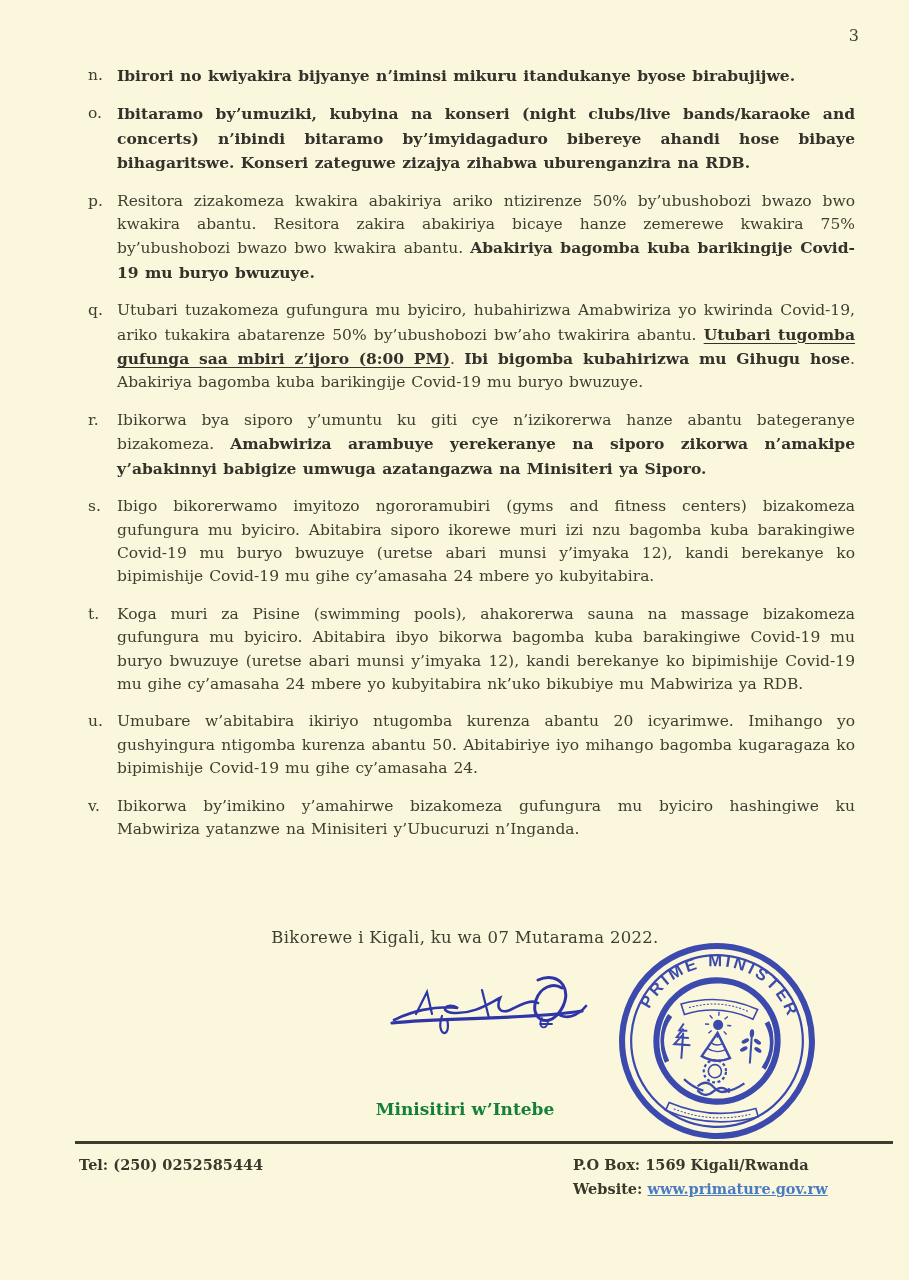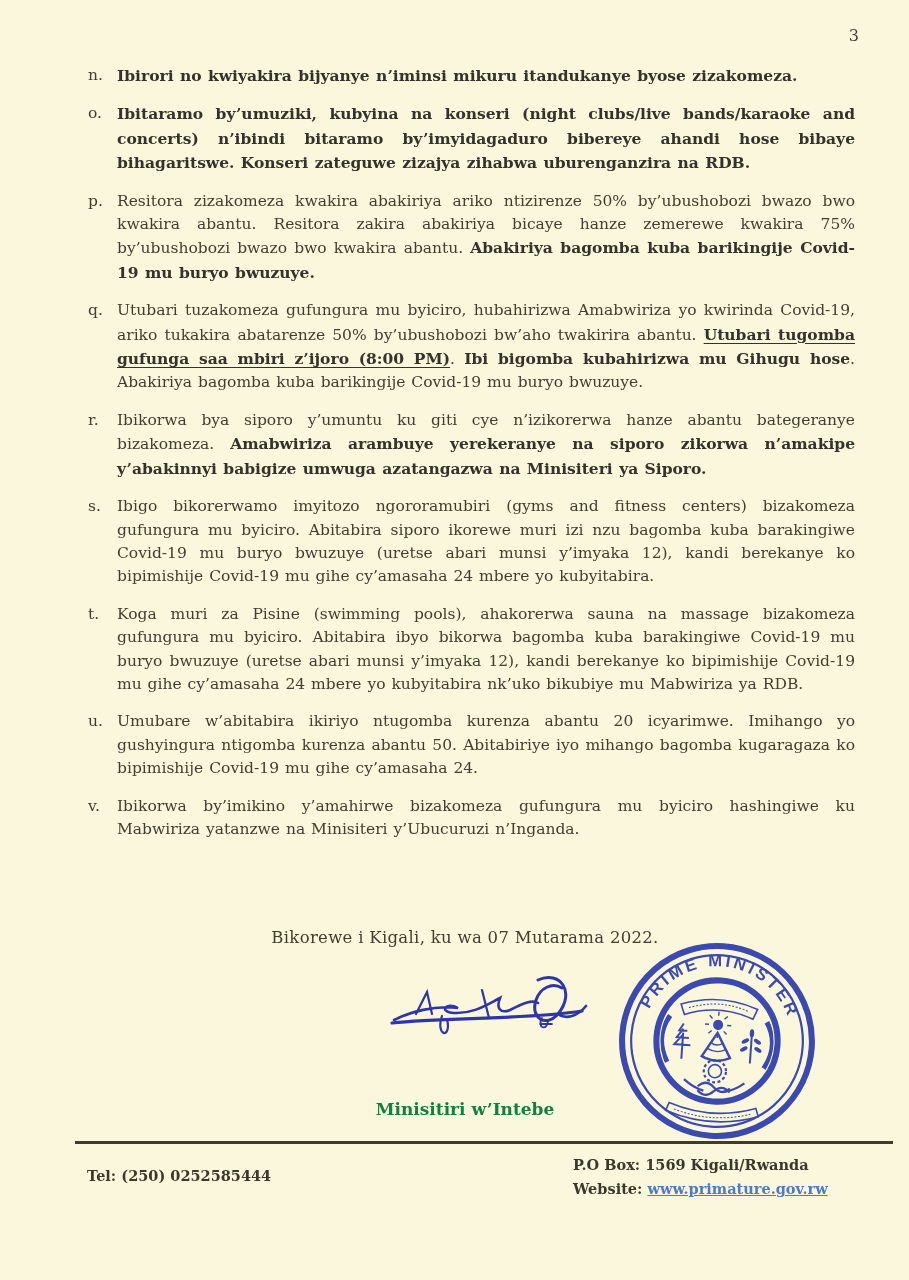--- a/index.html
+++ b/index.html
@@ -33,37 +33,37 @@
   .signame{position:absolute;top:120px;left:0;width:100%;font-weight:bold;font-size:17px;color:#34322a;}
   .sigtitle{position:absolute;top:146px;left:0;width:100%;font-weight:bold;font-size:17px;color:#15803d;margin-top:25px;}
   .signature{position:absolute;top:968px;left:386px;width:208px;height:92px;}
   .seal{position:absolute;top:940px;left:616px;width:202px;height:202px;transform:rotate(4deg);opacity:.92;}
   .footer{
     position:absolute;top:1141px;left:75px;width:818px;
     border-top:3px solid #3e3c2e;
     font-size:14.5px;font-weight:bold;color:#3a382a;
   }
   .f-col{position:absolute;top:9px;line-height:24px;}
-  .f-left{left:12px;margin-top:11px;}
+  .f-left{left:4px;}
   .f-right{left:498px;}
   .f-row{white-space:nowrap;}
   .link{color:#4a7cc4;text-decoration:underline;cursor:pointer;}
 </style>
 </head>
 <body>
 
 <div class="page">
 
   <div class="pagenum">3</div>
 
   <div class="content">
     <ol class="items">
         <li class="item">
           <span class="letter">n.</span>
-          <p class="itext"><span class="b">Ibirori no kwiyakira bijyanye n’iminsi mikuru itandukanye byose zizakomeza.</span></p>
+          <p class="itext"><span class="b">Ibirori no kwiyakira bijyanye n’iminsi mikuru itandukanye byose birabujijwe.</span></p>
         </li>
         <li class="item">
           <span class="letter">o.</span>
           <p class="itext"><span class="b">Ibitaramo by’umuziki, kubyina na konseri (night clubs/live bands/karaoke and concerts) n’ibindi bitaramo by’imyidagaduro bibereye ahandi hose bibaye bihagaritswe. Konseri zateguwe zizajya zihabwa uburenganzira na RDB.</span></p>
         </li>
         <li class="item">
           <span class="letter">p.</span>
           <p class="itext"><span>Resitora zizakomeza kwakira abakiriya ariko ntizirenze 50% by’ubushobozi bwazo bwo kwakira abantu. Resitora zakira abakiriya bicaye hanze zemerewe kwakira 75% by’ubushobozi bwazo bwo kwakira abantu. </span><span class="b">Abakiriya bagomba kuba barikingije Covid-19 mu buryo bwuzuye.</span></p>
         </li>
         <li class="item">

